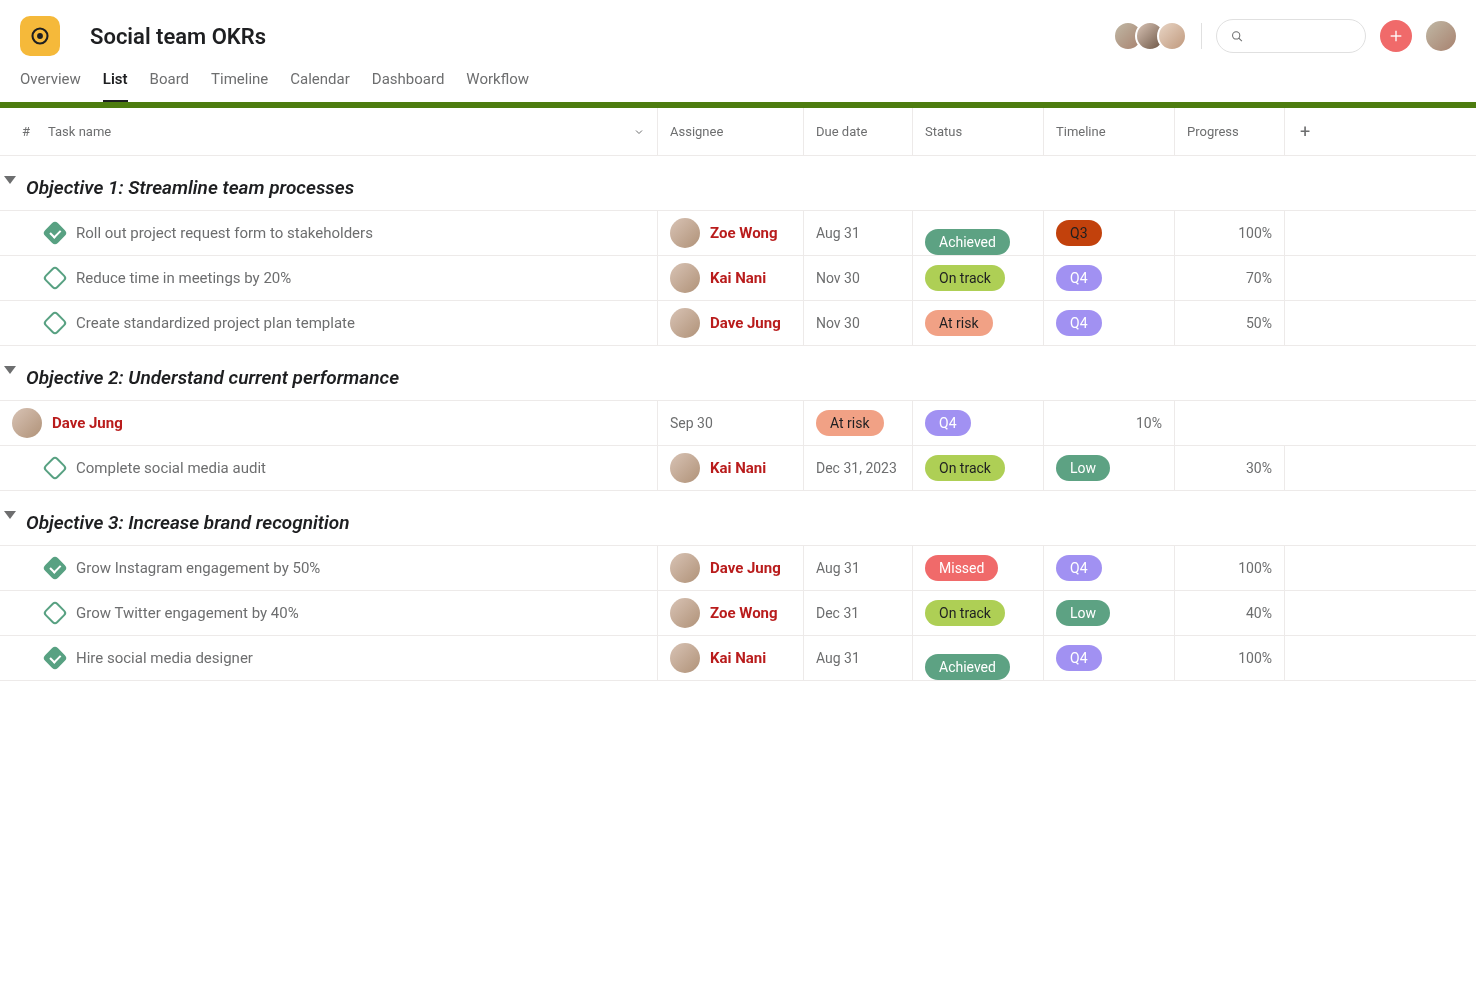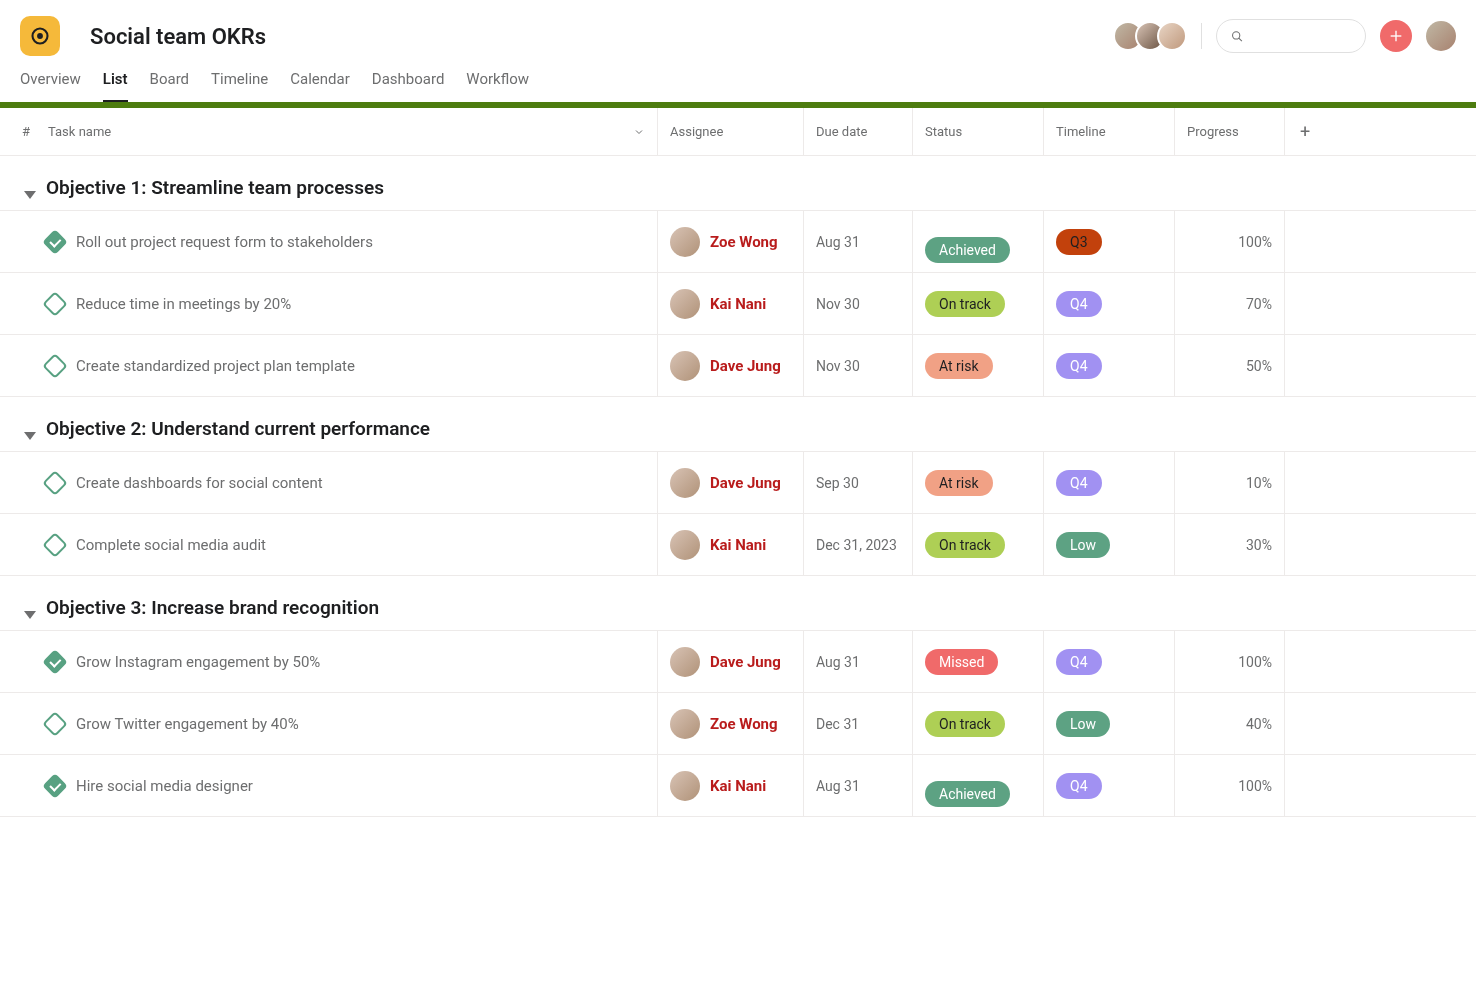--- a/index.html
+++ b/index.html
@@ -90,40 +90,41 @@
       color: #6d6e6f;
       height: 48px;
       align-items: center;
     }
     .th { padding: 0 12px; border-right: 1px solid #edeae9; height: 100%; display:flex; align-items:center;}
     .th:first-child { border-right: none; padding-left: 22px; }
     .th.task { justify-content: space-between; }
     .th.last { border-right: none; justify-content: center; }
     .section-title {
       display: flex;
-      align-items: flex-end;
+      align-items: flex-start;
       gap: 10px;
-      padding: 20px 24px 12px;
+      padding: 20px 4px 12px;
       font-size: 19px;
       font-weight: 600;
+      font-style: italic;
     }
     .collapse-icon {
       width: 0; height: 0;
       border-left: 6px solid transparent;
       border-right: 6px solid transparent;
       border-top: 8px solid #6d6e6f;
       cursor: pointer;
     }
     .row {
       display: grid;
       grid-template-columns: 658px 146px 109px 131px 131px 110px 40px;
       border-top: 1px solid #edeae9;
       border-bottom: 1px solid #edeae9;
       margin-top: -1px;
-      height: 63px;
+      height: 46px;
       font-size: 15px;
       align-items: stretch;
     }
     .cell { padding: 0 12px; border-right: 1px solid #edeae9; display: flex; align-items: center; }
     .cell.task { padding-left: 46px; gap: 12px; color: #6d6e6f; }
     .cell.assignee { gap: 10px; color: #b91c1c; font-weight: bold; }
     .cell.due { color: #6d6e6f; font-size: 14px; }
     .cell.progress { justify-content: flex-end; color: #6d6e6f; font-size: 14px; }
     .cell.last { border-right: none; }
     .diamond {
@@ -279,24 +280,20 @@
         <span class="pill pill-q4">Q4</span>
       </div>
       <div class="cell progress">50%</div>
       <div class="cell last"></div>
     </div>
     <div class="section-title">
       <span class="collapse-icon"></span>
       <span>Objective 2: Understand current performance</span>
     </div>
     <div class="row">
-      <div class="cell task">
-        <span class="diamond "></span>
-        <span>Create dashboards for social content</span>
-      </div>
       <div class="cell assignee">
         <span class="sm-avatar"></span>
         <span>Dave Jung</span>
       </div>
       <div class="cell due">Sep 30</div>
       <div class="cell">
         <span class="pill pill-atrisk">At risk</span>
       </div>
       <div class="cell">
         <span class="pill pill-q4">Q4</span>

